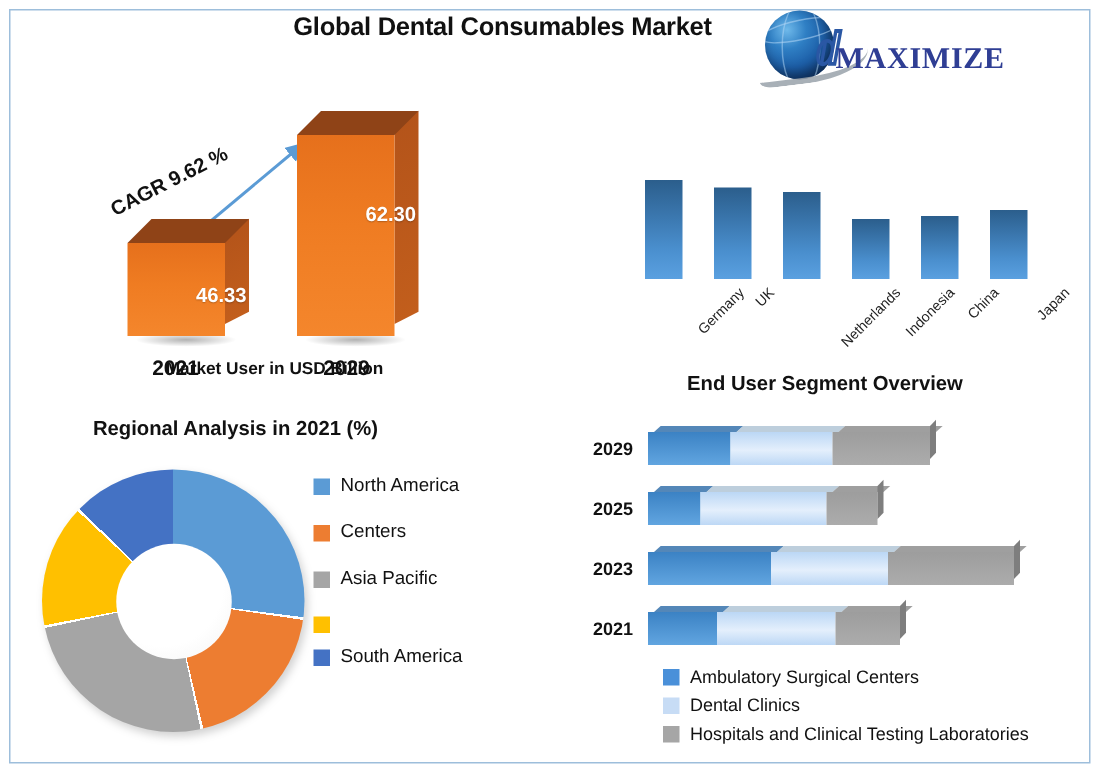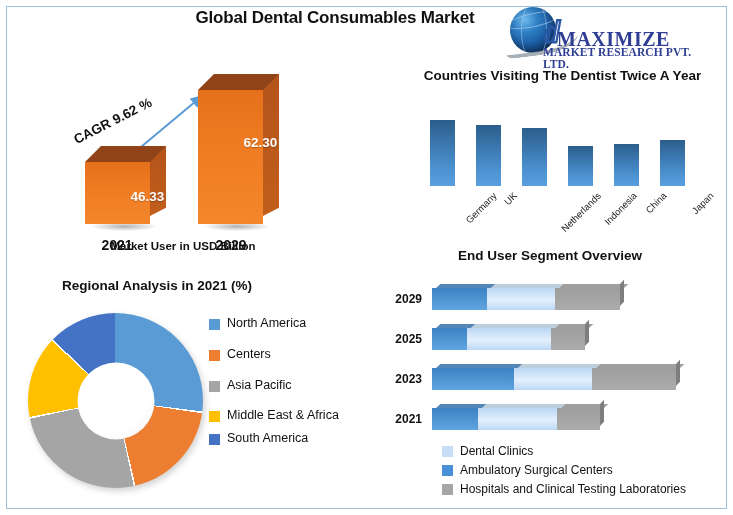--- a/index.html
+++ b/index.html
@@ -196,21 +196,20 @@
 <div id="page">
   <div class="frame"></div>
 
   <div class="main-title">Global Dental Consumables Market</div>
 
   <div class="logo">
     <div class="logo-globe"></div>
     <div class="logo-swoosh"></div>
     <div class="logo-q">ⅆ</div>
     <div class="logo-t1">MAXIMIZE</div>
-    <div class="logo-t2">MARKET RESEARCH PVT. LTD.</div>
   </div>
 
   <div class="col-chart">
 
     <svg class="cagr-arrow" viewBox="0 0 330 195">
       <defs>
         <marker id="ah" markerWidth="7" markerHeight="7" refX="5.6" refY="3" orient="auto">
           <path d="M0,0 L6.4,3 L0,6 z" fill="#5B9BD5"></path>
         </marker>
       </defs>
@@ -234,21 +233,20 @@
       <div class="top" style="top:-16px;"></div>
       <div class="face" style="height:134px;"></div>
       <div class="bar-val" style="top:45px;">62.30</div>
     </div>
     <div class="bar-year" style="left:156px;top:175px;">2029</div>
 
     <div class="axis-title">Market User in USD Billion</div>
   </div>
 
   <div class="countries">
-    <div class="sec-title" style="top:6px;">Countries Visiting The Dentist Twice A Year</div>
 
     <div class="cbar" style="left:30px;height:66px;"></div>
     <div class="cbar" style="left:76px;height:61px;"></div>
     <div class="cbar" style="left:122px;height:58px;"></div>
     <div class="cbar" style="left:168px;height:40px;"></div>
     <div class="cbar" style="left:214px;height:42px;"></div>
     <div class="cbar" style="left:260px;height:46px;"></div>
 
     <div class="clab" style="left:52px;top:128px;">Germany</div>
     <div class="clab" style="left:98px;top:128px;">UK</div>
@@ -282,21 +280,20 @@
       <div class="row">
         <span class="sw" style="background:#ED7D31"></span>
         <span class="tx">Centers</span>
       </div>
       <div class="row">
         <span class="sw" style="background:#A5A5A5"></span>
         <span class="tx">Asia Pacific</span>
       </div>
       <div class="row" style="margin-bottom:8px;">
         <span class="sw" style="background:#FFC000"></span>
-        <span class="tx" style="max-width:120px;display:inline-block;">Middle East &amp; Africa</span>
       </div>
       <div class="row">
         <span class="sw" style="background:#4472C4"></span>
         <span class="tx">South America</span>
       </div>
     </div>
   </div>
 
   <div class="stack-wrap">
     <div class="stack-title">End User Segment Overview</div>
@@ -364,26 +361,26 @@
       </div>
       <div class="seg" style="left:125px;width:43px;">
         <div class="f" style="background:linear-gradient(to bottom,#9D9D9D,#ACACAC);"></div>
         <div class="t" style="background:#8A8A8A;"></div>
         <div class="r" style="background:#7E7E7E;"></div>
       </div>
     </div>
 
     <div class="s-legend">
       <div class="row">
+        <span class="sw" style="background:#4A90D9"></span>
+        <span class="tx">Ambulatory Surgical Centers</span>
+      </div>
+      <div class="row">
         <span class="sw" style="background:#C7DCF5"></span>
         <span class="tx">Dental Clinics</span>
       </div>
       <div class="row">
-        <span class="sw" style="background:#4A90D9"></span>
-        <span class="tx">Ambulatory Surgical Centers</span>
-      </div>
-      <div class="row">
         <span class="sw" style="background:#A6A6A6"></span>
         <span class="tx">Hospitals and Clinical Testing Laboratories</span>
       </div>
     </div>
   </div>
 </div>
 
 </body></html>

